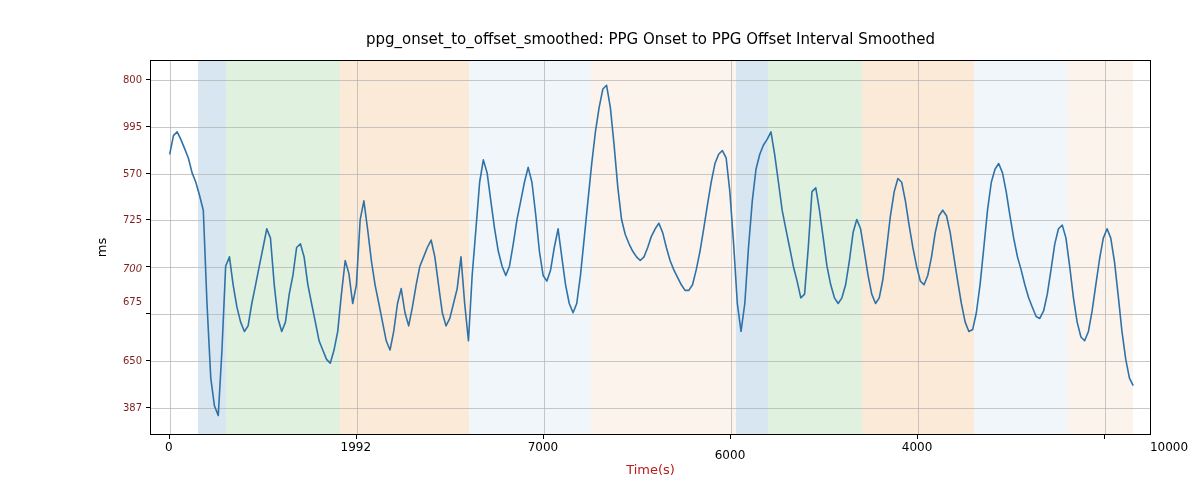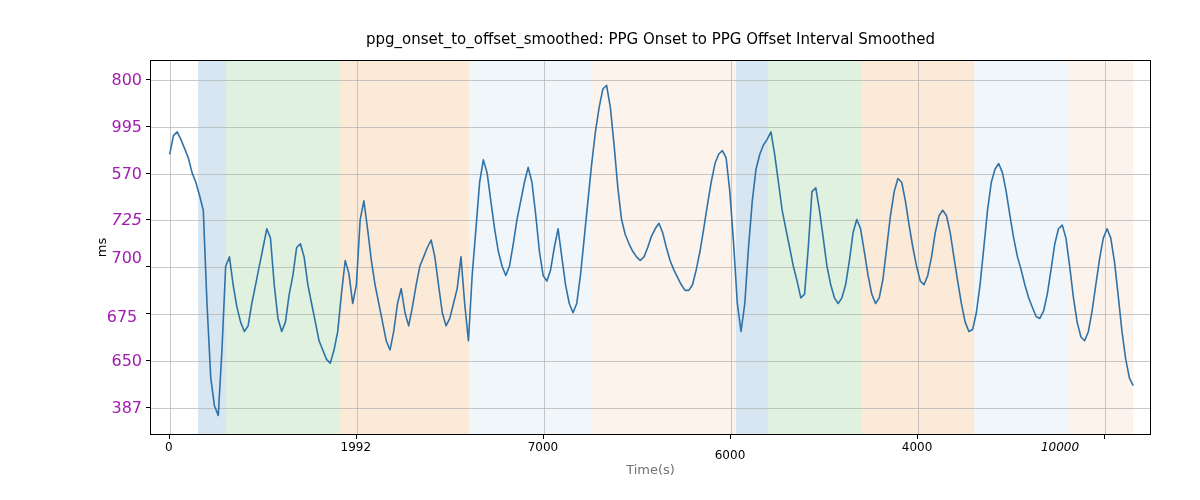--- a/index.html
+++ b/index.html
@@ -37,21 +37,21 @@
     font-size: 15px;
     color: #000;
   }
   .xlabel {
     position: absolute;
     top: 462px;
     left: 150px;
     width: 1001px;
     text-align: center;
     font-size: 13px;
-    color: #737373;
+    color: #b91c1c;
   }
   .ylabel {
     position: absolute;
     left: 92px;
     top: 60px;
     height: 375px;
     width: 20px;
     display: flex;
     align-items: center;
     justify-content: center;
@@ -67,22 +67,22 @@
     background: #b0b0b0;
     opacity: 0.7;
   }
   .gridline-h { width: 100%; height: 1px; }
   .gridline-v { height: 100%; width: 1px; }
   .ytick {
     position: absolute;
     right: 1058px;
     width: 40px;
     text-align: right;
-    font-size: 16px;
-    color: #a21caf;
+    font-size: 10px;
+    color: #7f1d1d;
     transform: translateY(-50%);
   }
   .xtick {
     position: absolute;
     top: 440px;
     width: 50px;
     text-align: center;
     font-size: 12px;
     color: #000;
     transform: translateX(-50%);
@@ -165,36 +165,36 @@
 
 <div class="ylabel">
     <span>ms</span>
   </div>
 <div class="xlabel">Time(s)</div>
 
 <div class="ytick" style="top: 406.875px;">387</div>
 <div class="tick-mark-y" style="top: 406.875px;"></div>
 <div class="ytick" style="top: 360px;">650</div>
 <div class="tick-mark-y" style="top: 360px;"></div>
-<div class="ytick" style="top: 316px; text-align: center;">675</div>
+<div class="ytick" style="top: 301px;">675</div>
 <div class="tick-mark-y" style="top: 313.125px;"></div>
-<div class="ytick" style="top: 257px;">700</div>
+<div class="ytick" style="top: 268px; font-style: italic;">700</div>
 <div class="tick-mark-y" style="top: 266.25px;"></div>
-<div class="ytick" style="top: 219.375px; font-style: italic;">725</div>
+<div class="ytick" style="top: 219.375px;">725</div>
 <div class="tick-mark-y" style="top: 219.375px;"></div>
 <div class="ytick" style="top: 172.5px;">570</div>
 <div class="tick-mark-y" style="top: 172.5px;"></div>
 <div class="ytick" style="top: 125.625px;">995</div>
 <div class="tick-mark-y" style="top: 125.625px;"></div>
 <div class="ytick" style="top: 78.75px;">800</div>
 <div class="tick-mark-y" style="top: 78.75px;"></div>
 <div class="xtick" style="left: 168.71px;">0</div>
 <div class="tick-mark-x" style="left: 168.71px;"></div>
 <div class="xtick" style="left: 355.813px;">1992</div>
 <div class="tick-mark-x" style="left: 355.813px;"></div>
 <div class="xtick" style="left: 542.916px;">7000</div>
 <div class="tick-mark-x" style="left: 542.916px;"></div>
 <div class="xtick" style="left: 730.019px; margin-top: 8px;">6000</div>
 <div class="tick-mark-x" style="left: 730.019px;"></div>
 <div class="xtick" style="left: 917.121px;">4000</div>
 <div class="tick-mark-x" style="left: 917.121px;"></div>
-<div class="xtick" style="left: 1060px; font-style: italic;">10000</div>
+<div class="xtick" style="left: 1169px;">10000</div>
 <div class="tick-mark-x" style="left: 1104.22px;"></div>
 
 </body></html>

